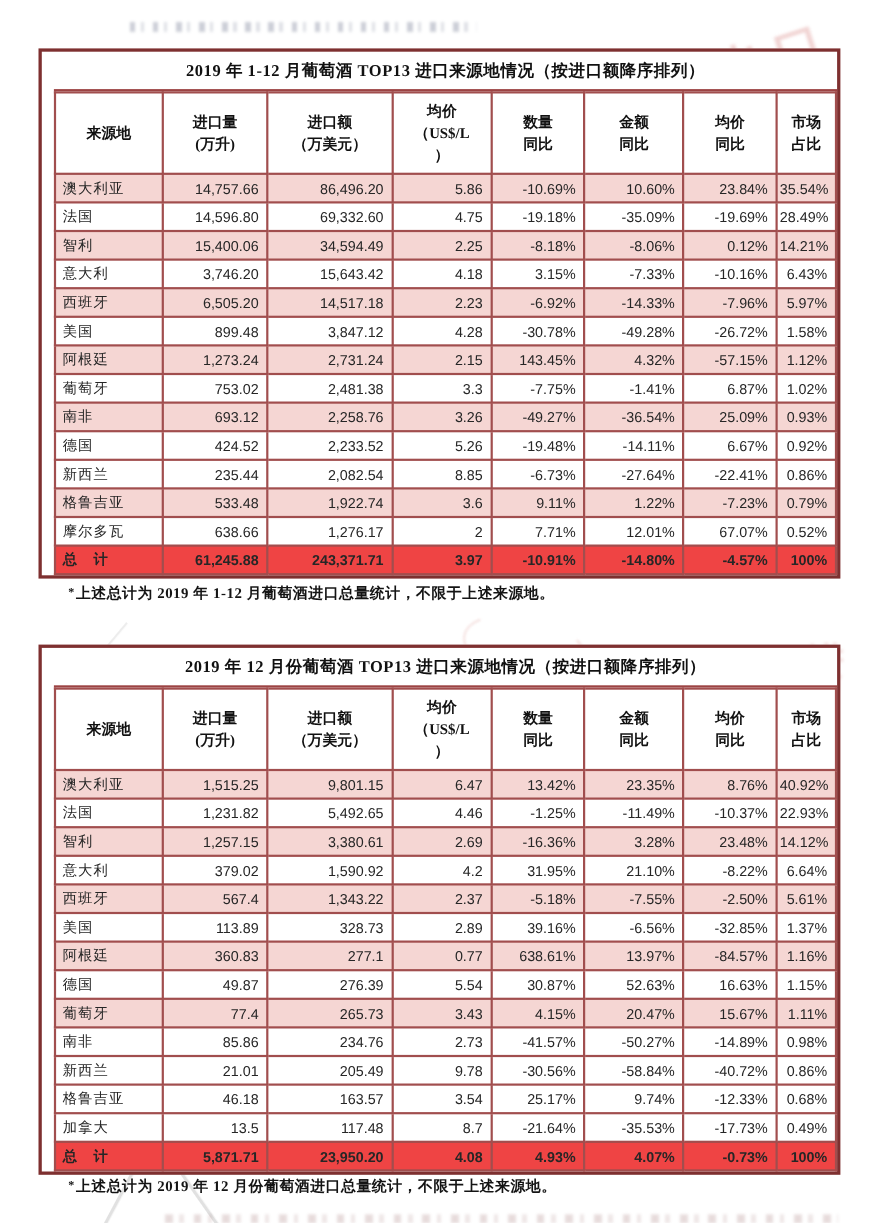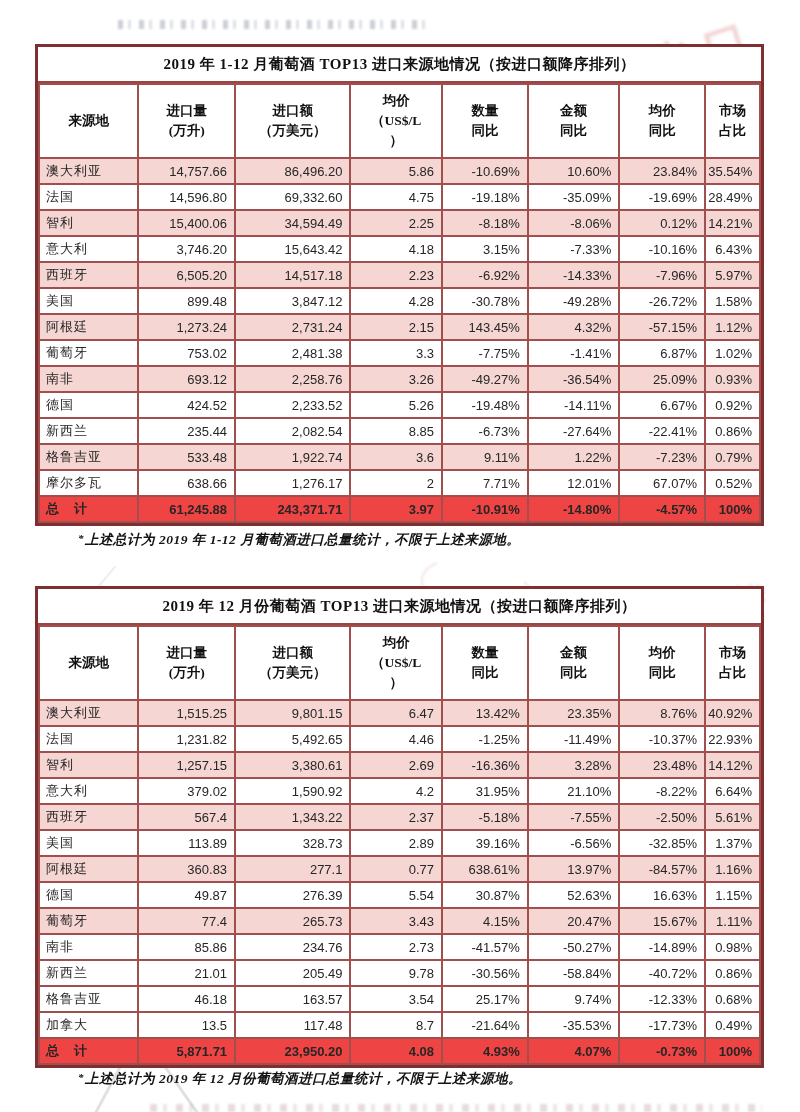--- a/index.html
+++ b/index.html
@@ -5,21 +5,21 @@
   html,body { margin:0; padding:0; }
   body {
     width:800px; height:1112px; position:relative; overflow:hidden;
     background:#ffffff; font-family:"Liberation Sans", sans-serif;
   }
   .cjk { font-family:"Liberation Serif", serif; }
 
   
   .tbl-wrap {
     position:absolute; left:35px; width:729px;
-    border:3px solid #7e3030; background:#fff; box-sizing:border-box;
+    border:3px solid #7e3030; background:#fff; box-sizing:border-box;padding-left:11px;
   }
   #tbl-0 { top:44px; }
   #tbl-1 { top:586px; }
 
   .tbl-title {
     border-bottom:2px solid #9c4343; text-align:center; font-weight:bold;
     font-size:15px; color:#111; padding:8px 0 7px 0; letter-spacing:0.5px;
   }
 
   table { border-collapse:collapse; width:100%; table-layout:fixed; }
@@ -31,22 +31,22 @@
   }
   tbody td {
     height:20px; font-size:13px; text-align:right; white-space:nowrap;
     padding:3px 7px 3px 2px;
   }
   tbody td.label { text-align:left; padding-left:6px; letter-spacing:1px;margin-top:37px; }
   tr.shaded td { background:#f5d6d3; }
   tr.total td  { background:#ef4444; font-weight:bold; }
 
   .footnote {
-    position:absolute; left:78px; font-size:13.5px; color:#141414;
-    font-weight:bold; letter-spacing:0.5px;font-style:italic;
+    position:absolute; left:62px; font-size:13.5px; color:#141414;
+    font-weight:bold; letter-spacing:0.5px;
   }
   #footnote-0 { top:531px; }
   #footnote-1 { top:1070px; }
   .footnote .star { font-size:11px; vertical-align:2px; margin-right:1px; }
 
   
   .smudge { position:absolute; filter:blur(1.3px); }
   .smudge-top {
     left:118px; top:20px; width:315px; height:9px; opacity:.55;
     background:repeating-linear-gradient(90deg,

